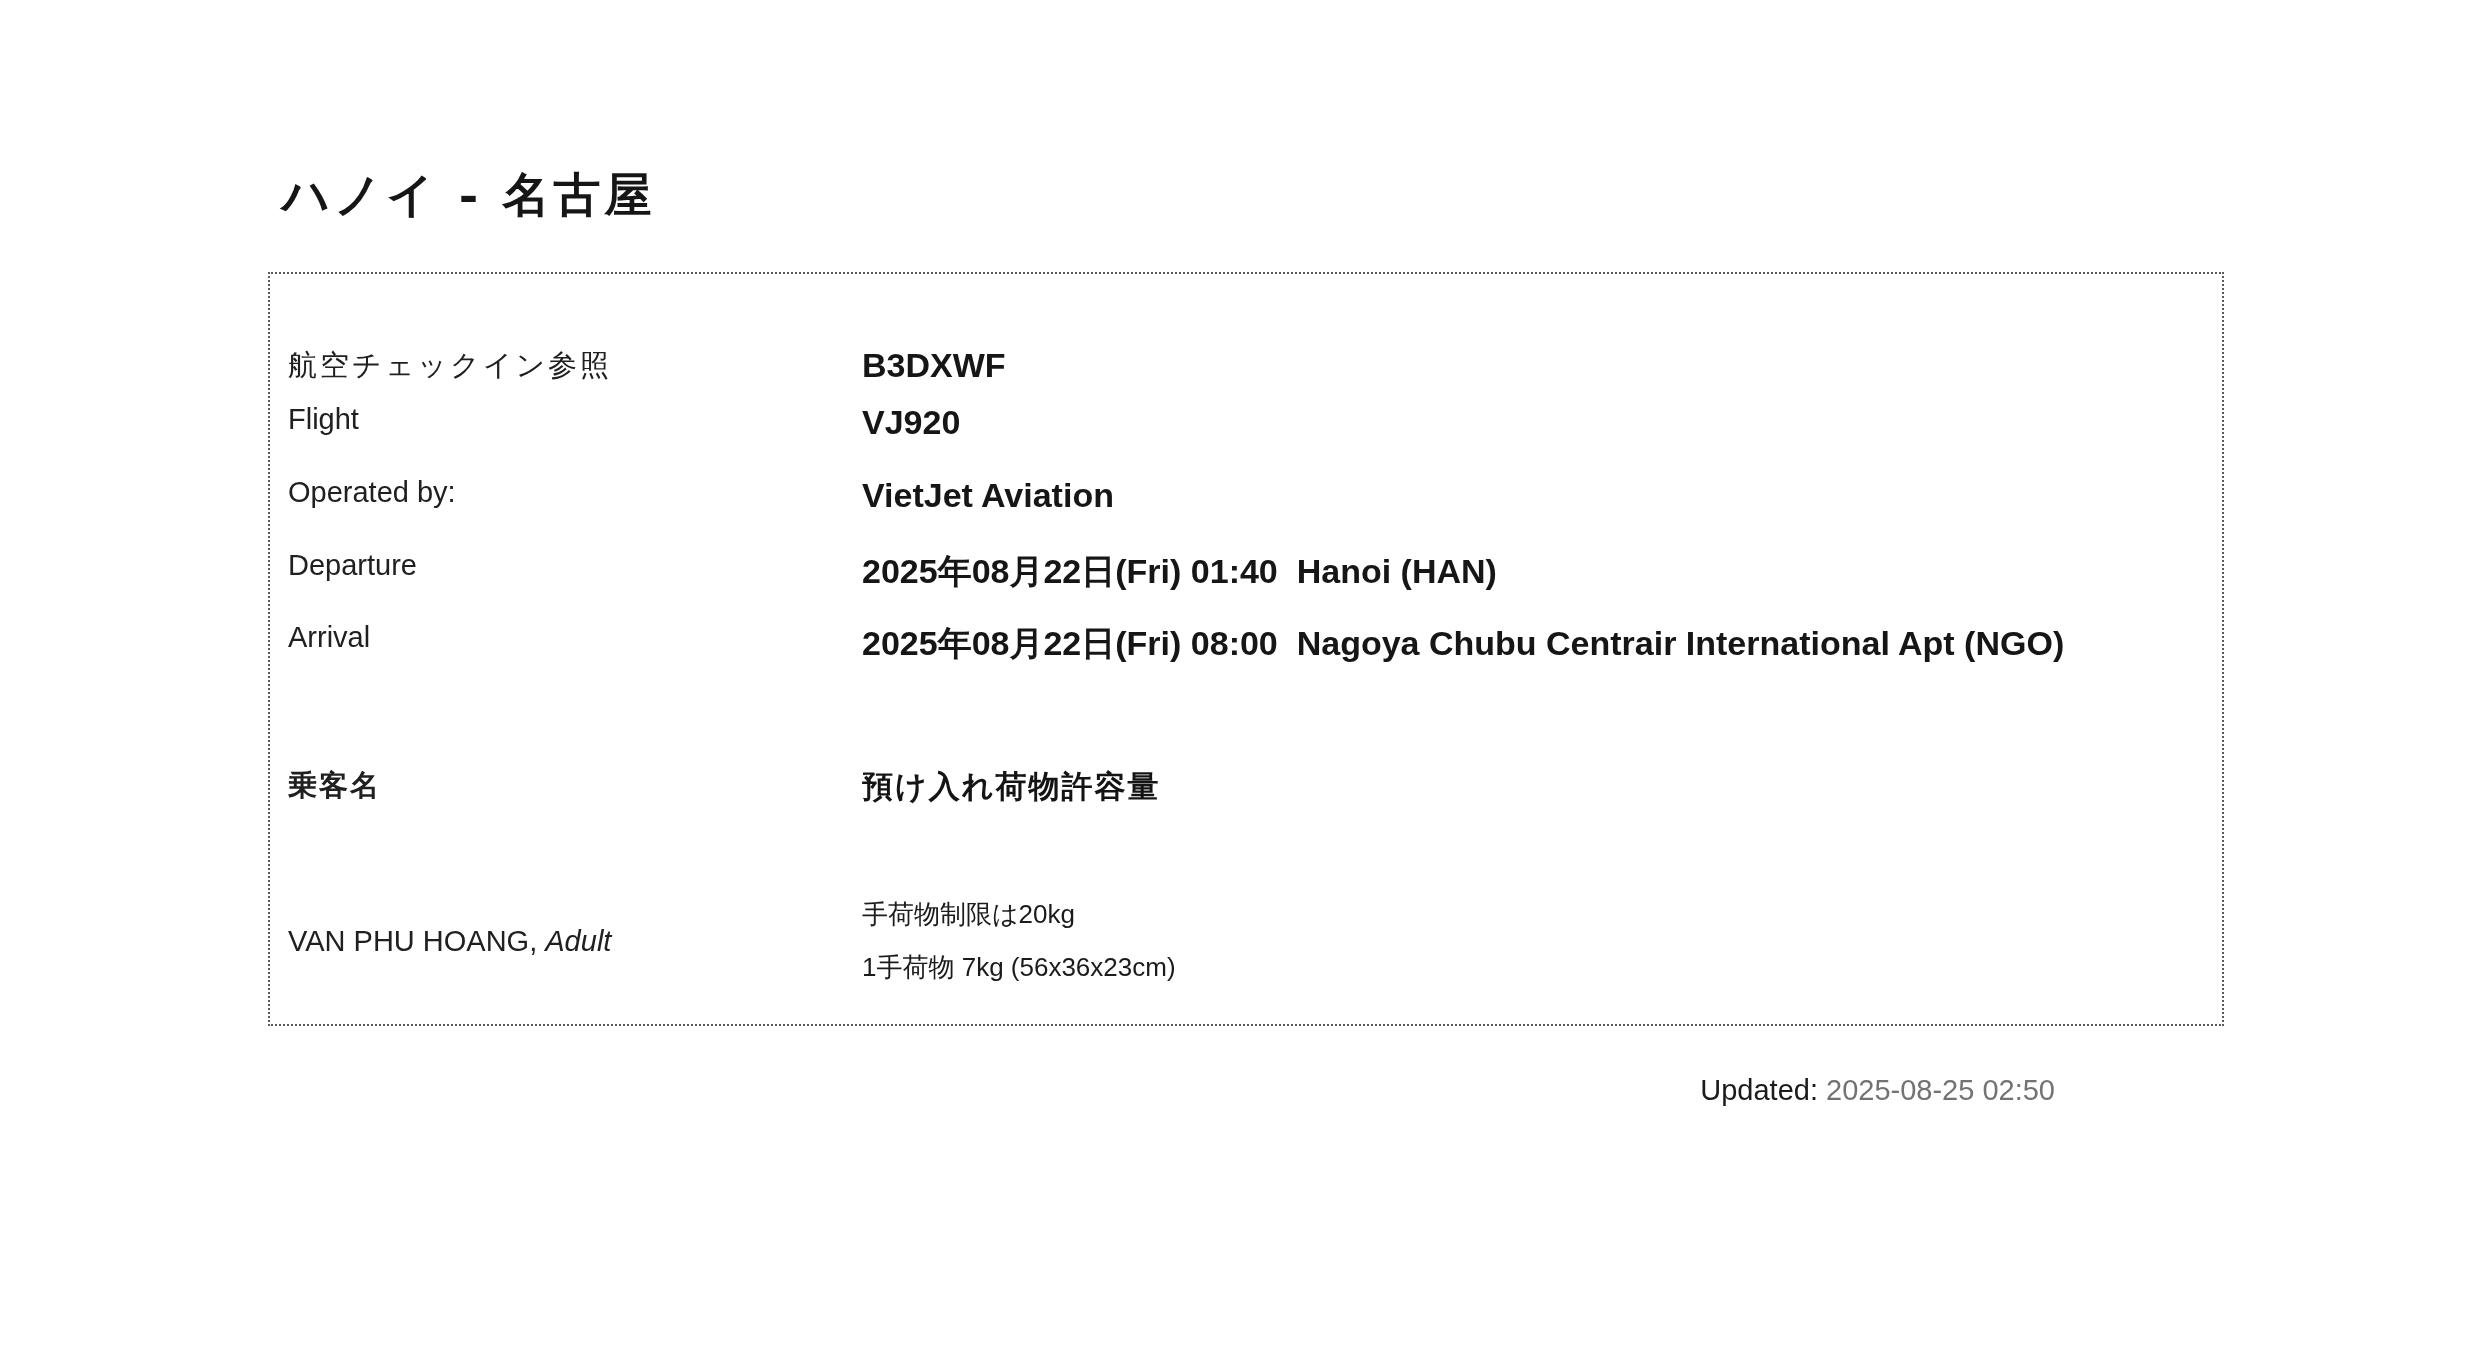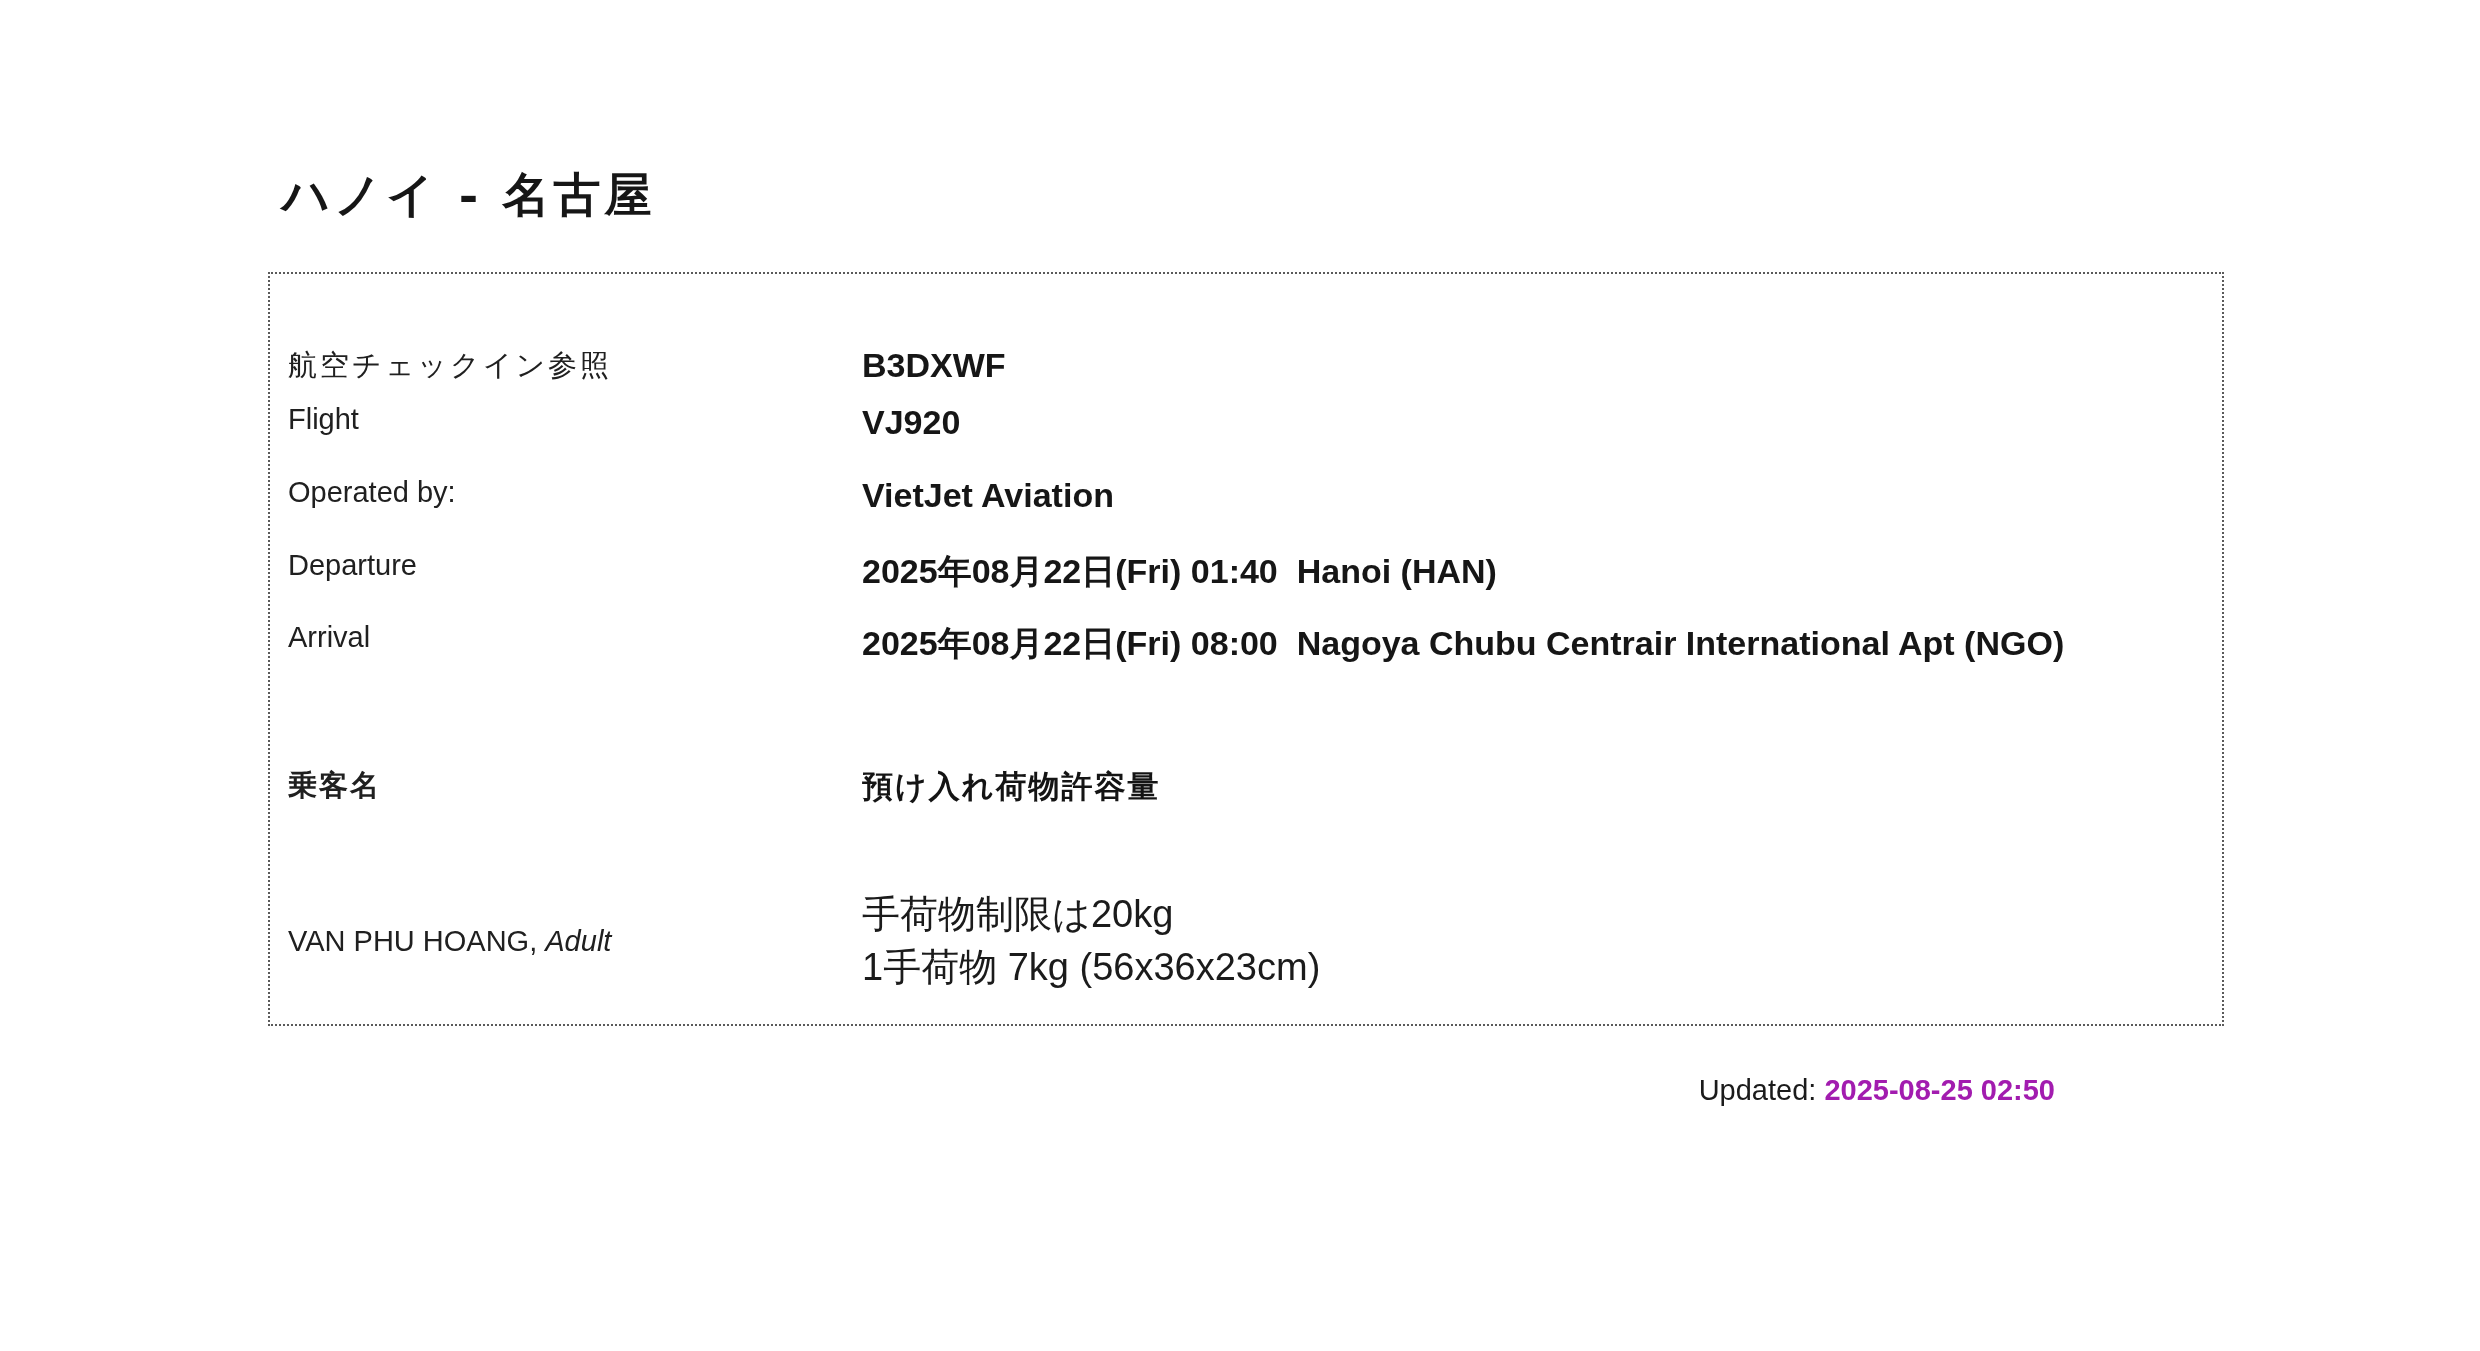--- a/index.html
+++ b/index.html
@@ -71,35 +71,35 @@
     letter-spacing: 2px;
     color: #141414;
   }
   .passenger-name {
     font-size: 29px;
     font-weight: 400;
     color: #1b1b1b;
   }
   .passenger-type { font-style: italic; }
   .baggage-lines {
-    font-size: 38px;
+    font-size: 26px;
     font-weight: 400;
     color: #1b1b1b;
     line-height: 53px;
   }
   .updated-line {
     position: absolute;
     top: 1074px;
     right: 257px;
     font-size: 29px;
     color: #1b1b1b;
   }
   .updated-line .updated-value {
-    font-weight: 700;
-    color: #a21caf;
+    font-weight: 400;
+    color: #737373;
   }
 </style>
 </head>
 <body>
 
 <div class="page">
 
   <div class="route-title">ハノイ - 名古屋</div>
 
   <div class="flight-card">

